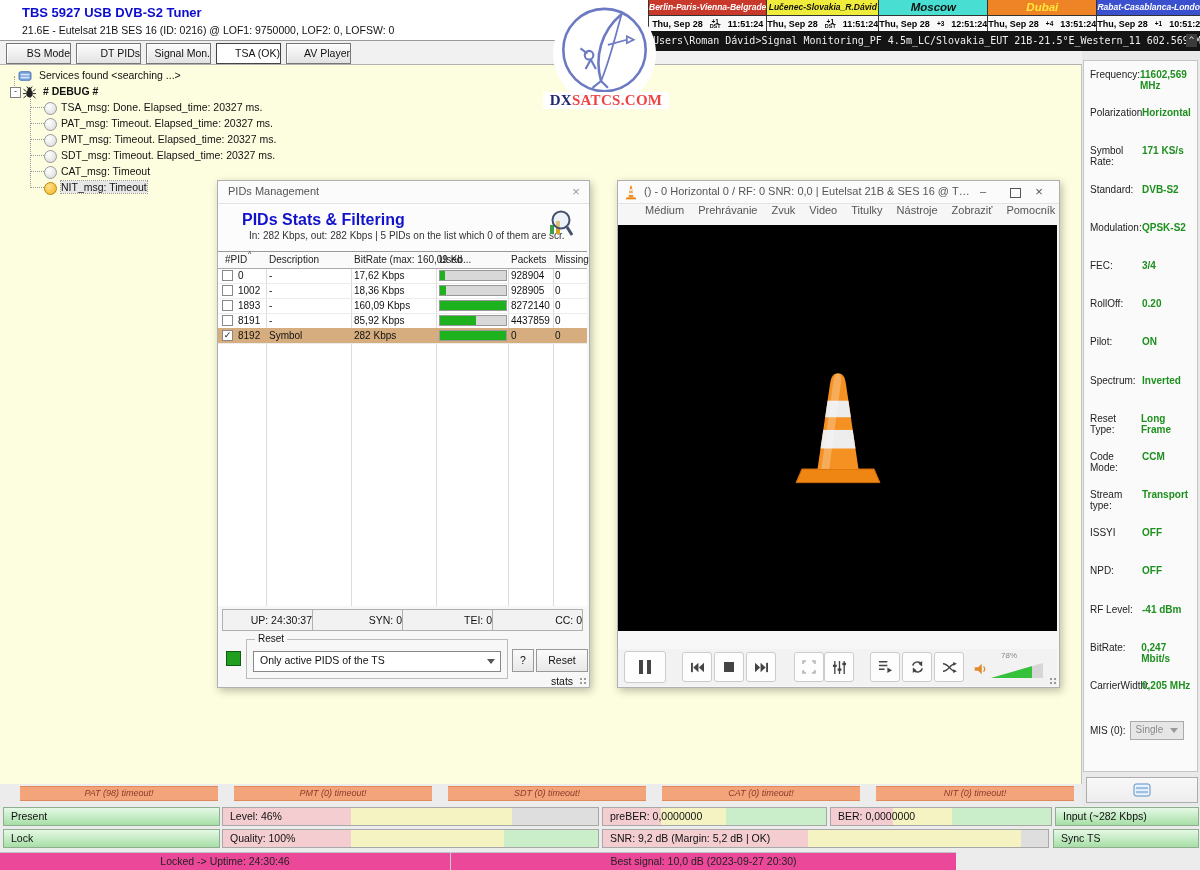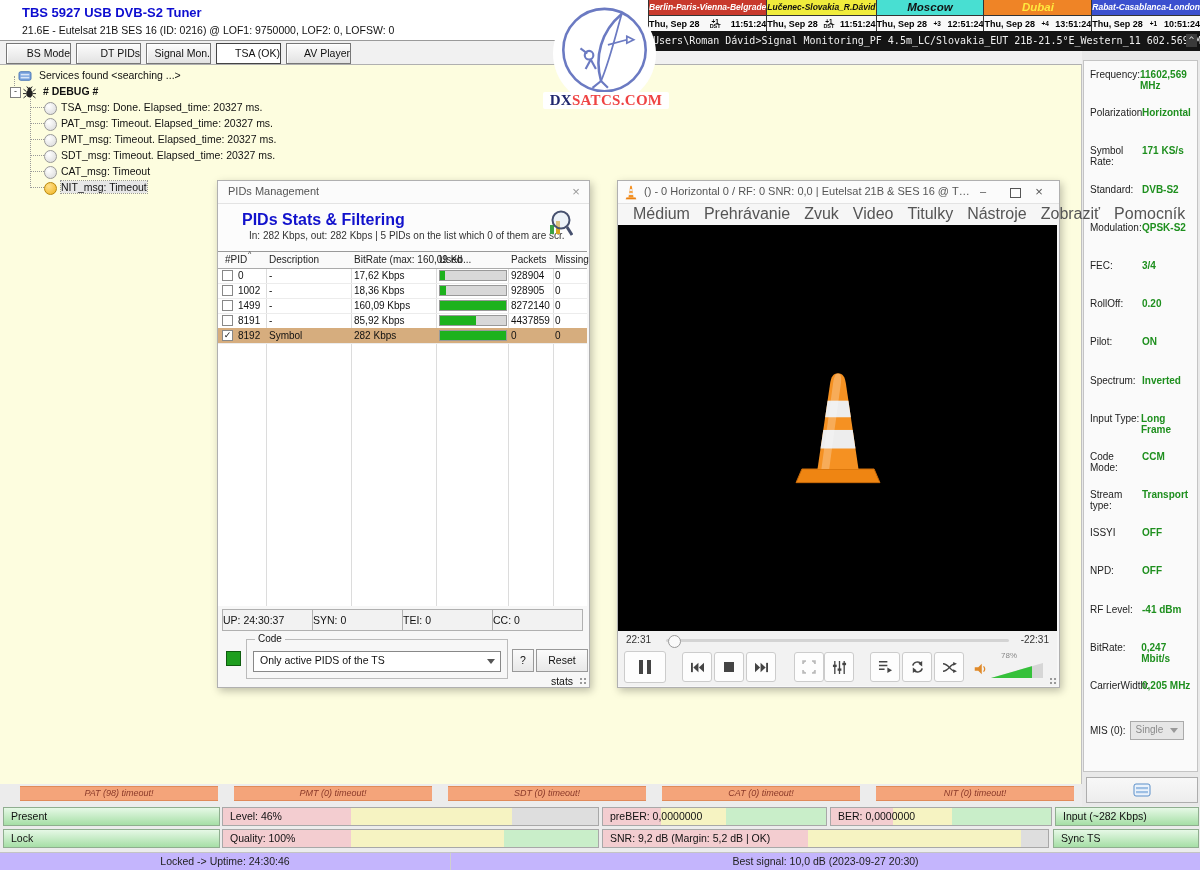--- a/index.html
+++ b/index.html
@@ -51,33 +51,33 @@
   #phead{position:absolute;left:0;top:0;width:100%;height:16px;background:#fafafa;border-bottom:1px solid #aaa;font-size:10px;color:#222}
   .pc{position:absolute;top:2px;white-space:nowrap}
   .trow{position:absolute;left:0;width:100%;height:15px;border-bottom:1px solid #ececec;font-size:10px;z-index:1}
   .trow span{position:absolute;top:2px;white-space:nowrap}
   .trow.sel{background:#d6ad7e}
   .cb{left:4px;top:2px;width:9px;height:9px;background:#fff;border:1px solid #888;font-size:9px;line-height:9px;text-align:center}
   .cb.checked::after{content:"✓"}
   .ubar{left:221px;top:2px;width:66px;height:9px;background:#d8d8d8;border:1px solid #999}
   .ubar i{position:absolute;left:0;top:0;bottom:0;background:#1db21d}
   #pfoot{position:absolute;left:4px;top:428px;width:361px;height:22px;display:flex}
-  #pfoot div{flex:1;border:1px solid #b0b0b0;margin-left:-1px;background:#f2f2f2;text-align:left;line-height:21px;font-size:10.5px}
+  #pfoot div{flex:1;border:1px solid #b0b0b0;margin-left:-1px;background:#f2f2f2;text-align:right;line-height:21px;font-size:10.5px}
   #pfoot div:first-child{margin-left:0}
   .gbox{position:absolute;left:28px;top:458px;width:260px;height:38px;border:1px solid #bbb}
   .gleg{position:absolute;left:8px;top:-7px;background:#f7f7f7;padding:0 3px;font-size:10px}
   .sel-box{position:absolute;background:#fff;border:1px solid #888;font-size:10.5px}
   .sel-box .sv{position:absolute;left:6px;top:2px;white-space:nowrap}
   .chev{position:absolute;right:5px;top:7px;width:0;height:0;border-left:4px solid transparent;border-right:4px solid transparent;border-top:5px solid #555}
   .pbtn{position:absolute;background:linear-gradient(#fbfbfb,#e8e8e8);border:1px solid #999;text-align:center;font-size:10.5px}
   .grip{position:absolute;right:2px;bottom:2px;width:8px;height:8px;
         background:radial-gradient(circle,#999 1px,transparent 1.2px);background-size:4px 4px}
 
   
-  #vlc-menu{position:relative;height:20px;background:#f6f6f6;font-size:16px;color:#555;display:flex;align-items:center;padding-left:8px}
+  #vlc-menu{position:relative;height:20px;background:#f6f6f6;font-size:11px;color:#555;display:flex;align-items:flex-start;padding-left:20px}
   #vlc-menu span{padding:0 7px}
   #vlc-video{position:absolute;left:0;top:44px;width:439px;height:406px;background:#000}
   #vlc-seek{position:absolute;left:0;top:450px;width:439px;height:18px;background:#f2f2f2;font-size:10px;color:#333}
   #seek-track{position:absolute;left:48px;right:48px;top:8px;height:3px;background:#d4d4d4;border-radius:2px}
   #seek-knob{position:absolute;left:2px;top:-4px;width:11px;height:11px;border-radius:50%;background:#fafafa;border:1px solid #999}
   #vlc-ctrl{position:absolute;left:0;top:468px;width:439px;height:37px;background:#f2f2f2}
   .vbtn{position:absolute;top:3px;width:28px;height:28px;border:1px solid #ccc;border-radius:3px;background:#fdfdfd;display:flex;align-items:center;justify-content:center}
   .vbtn.big{width:40px;height:30px;top:2px}
   .vbtn.off svg *{fill:#bbb;stroke:#bbb}
   #vol-tri{position:absolute;right:14px;top:14px;width:52px;height:15px;overflow:hidden;
@@ -97,21 +97,21 @@
   #mis-select .chev{border-top-color:#999;top:6px}
   #side-btn{position:absolute;left:4px;top:726px;width:110px;height:24px;background:linear-gradient(#f8f8f8,#ededed);
             border:1px solid #adadad;display:flex;align-items:center;justify-content:center}
 
   
   #clocks{left:648px;top:0;width:552px;height:31px;display:flex;z-index:4;background:#222}
   .clock{flex:1;display:flex;flex-direction:column;border-left:1px solid #333}
   .clock-name{height:15px;line-height:15px;text-align:center;font-style:italic;font-weight:bold;font-size:8.5px;
               white-space:nowrap;overflow:hidden;border-bottom:1px solid #333}
   .clock:nth-child(3) .clock-name,.clock:nth-child(4) .clock-name{font-size:11.5px}
-  .clock-time{height:15px;background:#f8f8f8;color:#000;font-weight:bold;font-size:9px;display:flex;align-items:center;justify-content:space-between;gap:0;white-space:nowrap}
+  .clock-time{height:15px;background:#f8f8f8;color:#000;font-weight:bold;font-size:9px;display:flex;align-items:center;justify-content:center;gap:6px;white-space:nowrap}
   .tzstack{display:inline-flex;flex-direction:column;align-items:center;line-height:5px;margin:0 1px}
   .tzoff{font-size:6.5px}.tzdst{font-size:5.5px}
 
   
   #cmd{left:617px;top:31px;width:583px;height:20px;background:#141414;color:#efefef;z-index:3;
        font-family:"DejaVu Sans Mono",monospace;font-size:10px;line-height:20px;white-space:nowrap;overflow:hidden}
   #cmd .ctext{position:absolute;left:24px}
   #cmd-icon{position:absolute;left:5px;top:3px;width:13px;height:13px;border-radius:4px;
             background:linear-gradient(115deg,#c22 34%,#eee 34% 63%,#35c 63%)}
   #cmd-arrow{position:absolute;right:3px;top:3px;width:11px;height:13px;background:#3a3a3a;color:#ddd;
@@ -130,21 +130,21 @@
 
   
   .gbox2{position:absolute;height:17px;border:1px solid #8fae8f;background:linear-gradient(#e6f8e6,#a6dfa6);
          font-size:10.5px;line-height:17px;padding-left:7px;box-sizing:content-box;z-index:6}
   .sigbar{position:absolute;height:17px;border:1px solid #a8a8a8;background:#dedede;z-index:6;overflow:hidden}
   .sigbar .txt{position:absolute;left:7px;top:0;line-height:17px;font-size:10.5px;z-index:2;white-space:nowrap}
   .seg{position:absolute;top:0;bottom:0}
   .seg.pink{background:#f3cdd0}.seg.yel{background:#f6f3c2}.seg.grn{background:#c9eec9}
 
   
-  #statusbar{left:0;top:852px;width:1200px;height:18px;background:#c4b5fd;border-top:1px solid #c4c4c4;z-index:6;display:flex}
+  #statusbar{left:0;top:852px;width:956px;height:18px;background:#ec4899;border-top:1px solid #c4c4c4;z-index:6;display:flex}
   #statusbar div{line-height:17px;text-align:center;font-size:10.5px;color:#222;border-right:1px solid #cfcfcf}
   svg{display:block}
 </style>
 </head>
 <body>
 
 <div class="abs" id="header">
   <div id="app-title">TBS 5927 USB DVB-S2 Tuner</div>
   <div id="app-sub">21.6E - Eutelsat 21B SES 16 (ID: 0216) @ LOF1: 9750000, LOF2: 0, LOFSW: 0</div>
 </div>
@@ -254,21 +254,21 @@
       <span style="left:51px">-</span>
       <span style="left:136px">18,36 Kbps</span>
       <span class="ubar">
           <i style="width: 9%;"></i>
         </span>
       <span style="left:293px">928905</span>
       <span style="left:337px">0</span>
     </div>
     <div class="trow" style="top:46px">
       <span class="cb"></span>
-      <span style="left:20px">1499</span>
+      <span style="left:20px">1893</span>
       <span style="left:51px">-</span>
       <span style="left:136px">160,09 Kbps</span>
       <span class="ubar">
           <i style="width: 100%;"></i>
         </span>
       <span style="left:293px">8272140</span>
       <span style="left:337px">0</span>
     </div>
     <div class="trow" style="top:61px">
       <span class="cb"></span>
@@ -294,21 +294,21 @@
     </div>
   </div>
   <div id="pfoot">
     <div>UP: 24:30:37</div>
     <div>SYN: 0</div>
     <div>TEI: 0</div>
     <div>CC: 0</div>
   </div>
   <div style="position:absolute;left:8px;top:470px;width:13px;height:13px;background:#1f9e1f;border:1px solid #0f5c0f"></div>
   <div class="gbox">
-    <span class="gleg">Code</span>
+    <span class="gleg">Reset</span>
     <div class="sel-box" style="left:6px;top:11px;width:246px;height:19px">
       <span class="sv">Only active PIDS of the TS</span>
       <span class="chev"></span>
     </div>
   </div>
   <div class="pbtn" style="left:294px;top:468px;width:20px;height:21px;line-height:21px">?</div>
 
   <div class="pbtn" style="left:318px;top:468px;width:50px;height:21px;line-height:21px">Reset stats</div>
   <div class="grip"></div>
 </div>
@@ -352,27 +352,20 @@
           </clipPath>
           <path d="M45 6 C40 6 38 10 37 16 L24 104 h42 L53 16 C52 10 50 6 45 6 Z" fill="#f59122"></path>
           <g clip-path="url(#cp2)">
             <rect x="0" y="34" width="90" height="17" fill="#ededed"></rect>
             <rect x="0" y="64" width="90" height="19" fill="#ededed"></rect>
             <path d="M45 6 C43 6 41 9 40 16 L28 104 h8 L48 16 C49 9 47 6 45 6 Z" fill="rgba(255,255,255,.25)"></path>
           </g>
         </svg>
     </span>
   </div>
-  <div id="vlc-seek">
-    <span style="position:absolute;left:8px;top:3px">22:31</span>
-    <div id="seek-track">
-        <div id="seek-knob"></div>
-      </div>
-    <span style="position:absolute;right:8px;top:3px">-22:31</span>
-  </div>
   <div id="vlc-ctrl">
     <div class="vbtn big" style="left:6px">
       <svg width="14" height="16" viewBox="0 0 14 16">
           <rect x="1" y="1" width="4" height="14" fill="#444"></rect>
           <rect x="9" y="1" width="4" height="14" fill="#444"></rect>
         </svg>
     </div>
     <div class="vbtn" style="left:64px">
       <svg width="15" height="13" viewBox="0 0 16 14">
           <rect x="1" y="2" width="2" height="10" fill="#444"></rect>
@@ -472,21 +465,21 @@
       </div>
     <div class="prow">
         <span class="plabel">Pilot:</span>
         <span class="pvalue">ON</span>
       </div>
     <div class="prow">
         <span class="plabel">Spectrum:</span>
         <span class="pvalue">Inverted</span>
       </div>
     <div class="prow">
-        <span class="plabel">Input Type:</span>
+        <span class="plabel">Reset Type:</span>
         <span class="pvalue">Long Frame</span>
       </div>
     <div class="prow">
         <span class="plabel">Code Mode:</span>
         <span class="pvalue">CCM</span>
       </div>
     <div class="prow">
         <span class="plabel">Stream type:</span>
         <span class="pvalue">Transport</span>
       </div>

